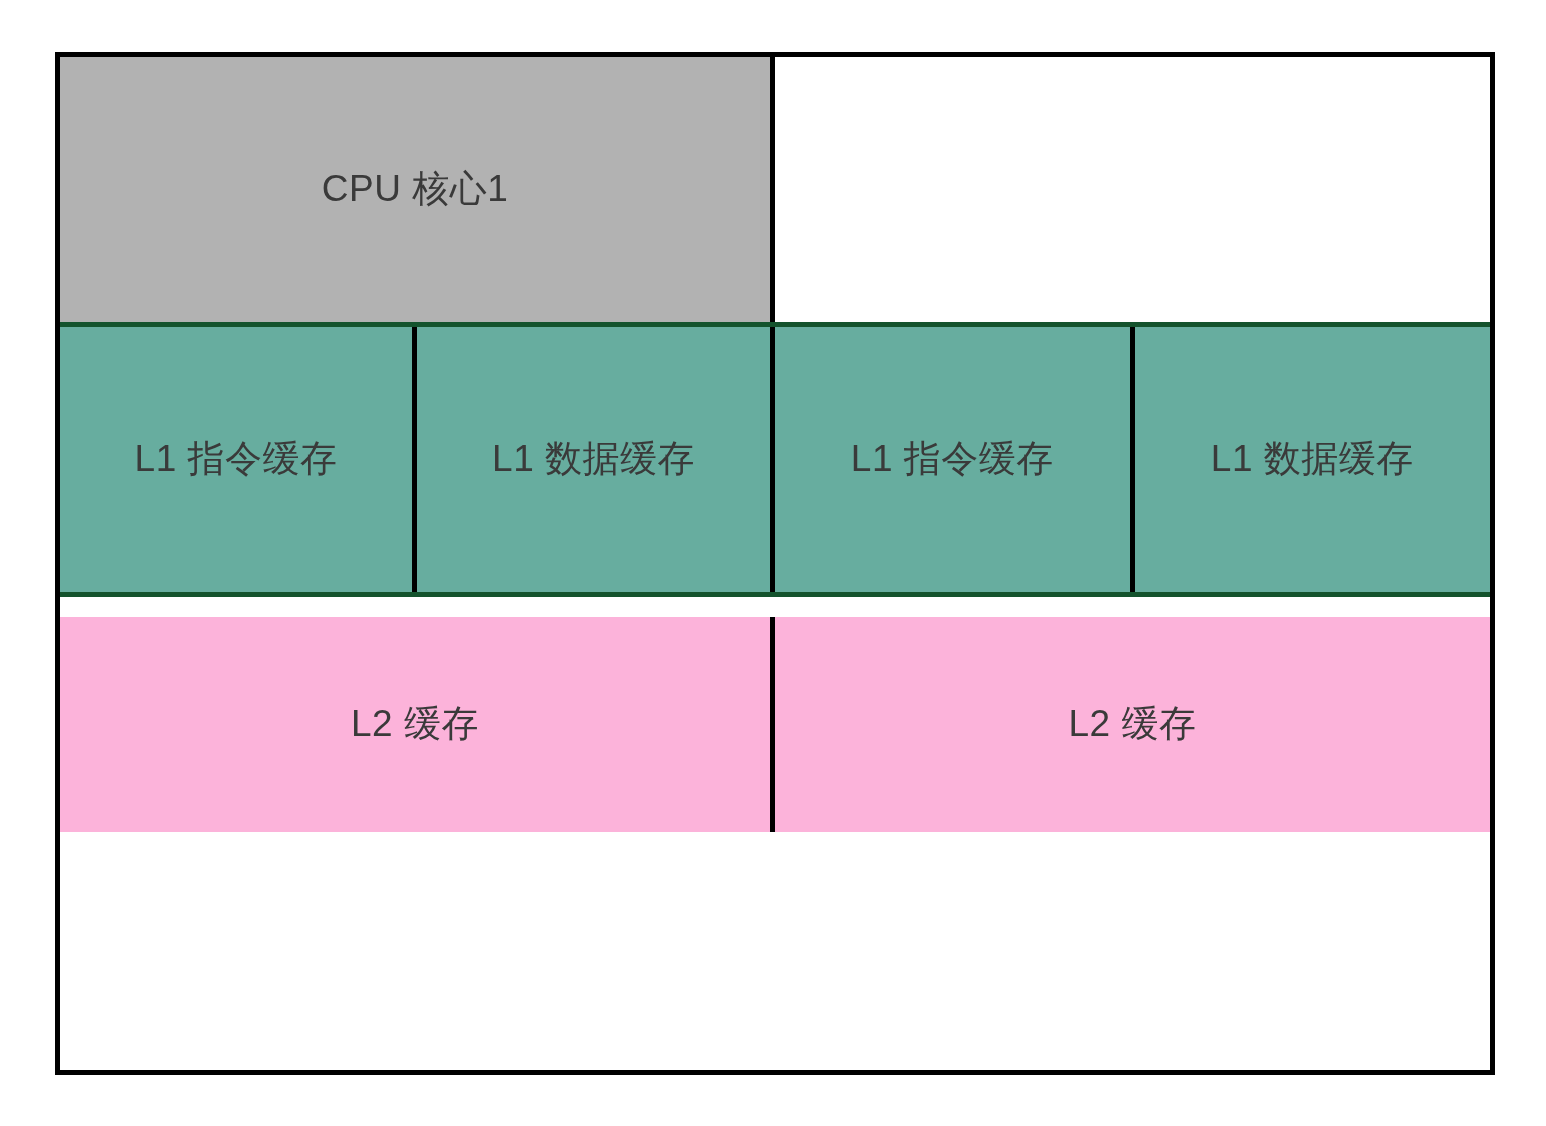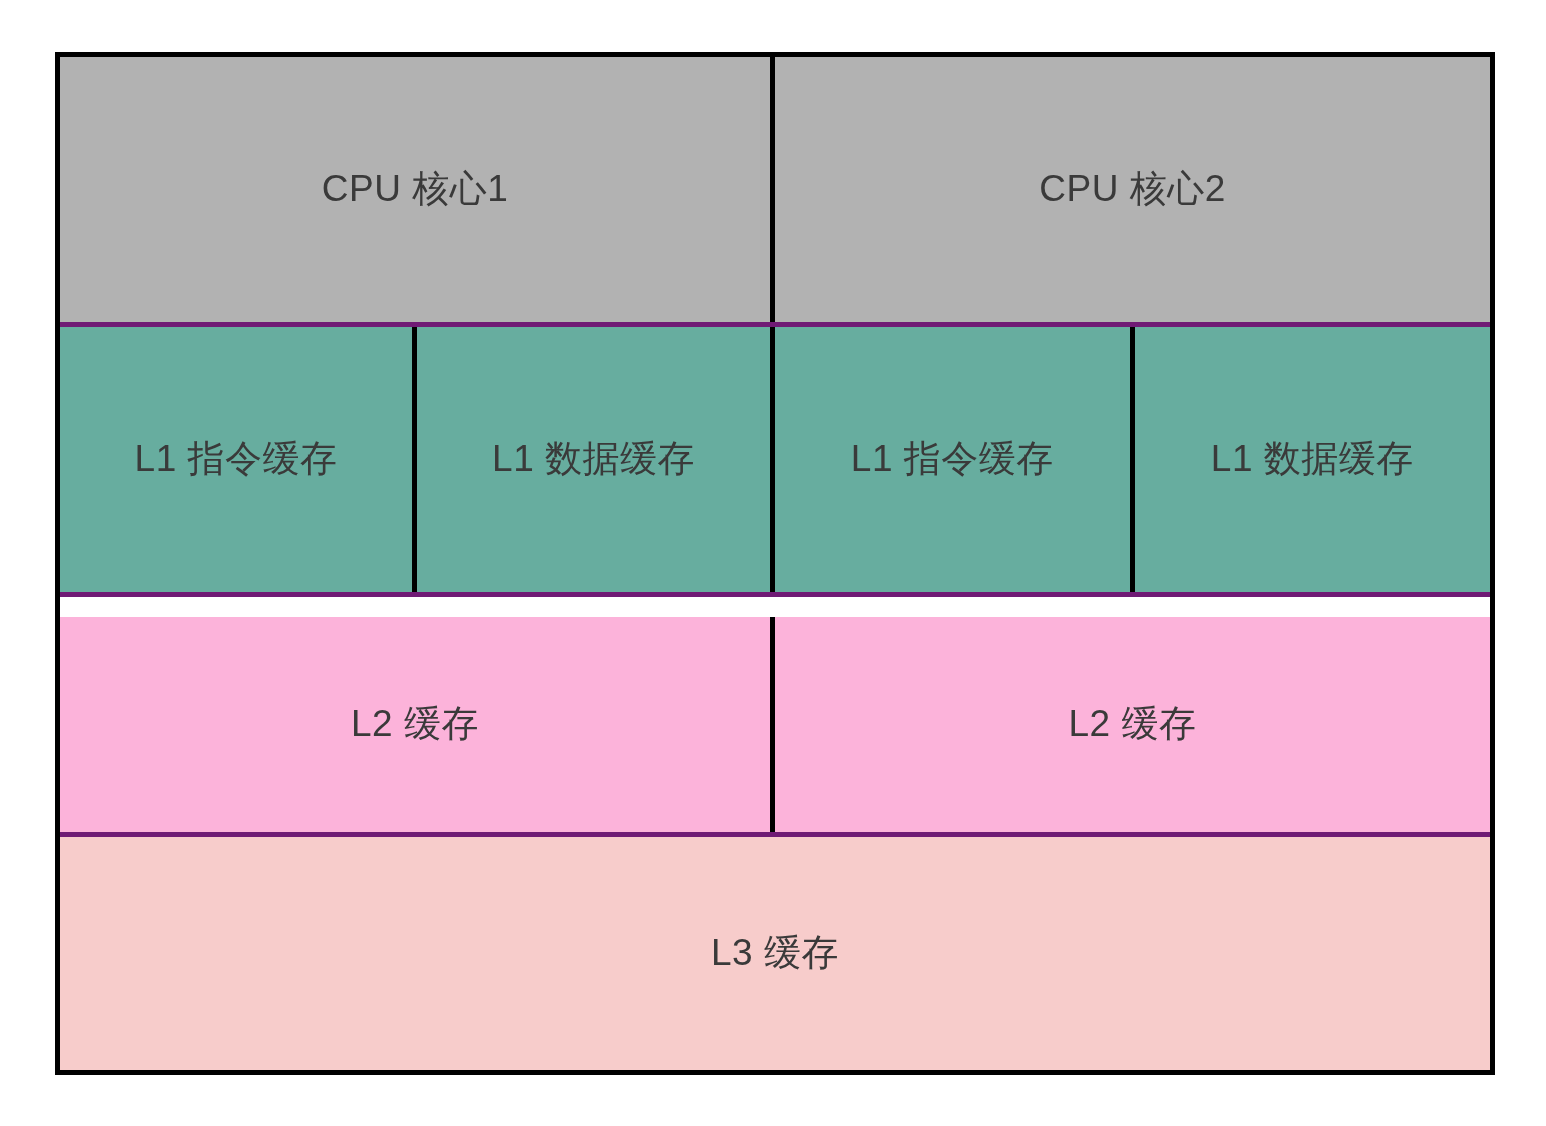--- a/index.html
+++ b/index.html
@@ -46,21 +46,21 @@
     box-sizing: border-box;
     position: relative;
   }
   .row-cores  { height: 265px; }
   .row-l1     { height: 270px; }
   .row-l2     { height: 240px; }
   .row-l3     { flex: 1 1 auto; }
 
   
   .row-l1, .row-l2, .row-l3 {
-    border-top: 5px solid #701a75;
+    border-top: 5px solid #14532d;
   }
 
   
   .cell {
     box-sizing: border-box;
     display: flex;
     align-items: center;
     justify-content: center;
     position: relative;
     overflow: hidden;
@@ -104,23 +104,20 @@
 <body>
 
 <div id="diagram-root">
 
   <div class="hierarchy-frame">
 
     <div class="row row-cores">
       <div class="cell c-core half vdiv-right">
         <span class="cell-label">CPU 核心1</span>
       </div>
-      <div class="cell c-core half">
-        <span class="cell-label">CPU 核心2</span>
-      </div>
     </div>
 
     <div class="row row-l1">
 
       <div class="l1-group half vdiv-right">
         <div class="cell c-l1 l1-left-icache vdiv-right">
           <span class="cell-label">L1 指令缓存</span>
         </div>
         <div class="cell c-l1 l1-left-dcache">
           <span class="cell-label">L1 数据缓存</span>
@@ -140,21 +137,16 @@
 
     <div class="row row-l2">
       <div class="cell c-l2 half vdiv-right">
         <span class="cell-label">L2 缓存</span>
       </div>
       <div class="cell c-l2 half">
         <span class="cell-label">L2 缓存</span>
       </div>
     </div>
 
-    <div class="row row-l3">
-      <div class="cell c-l3" style="width:100%">
-        <span class="cell-label">L3 缓存</span>
-      </div>
-    </div>
 
   </div>
 
 </div>
 
 </body></html>

